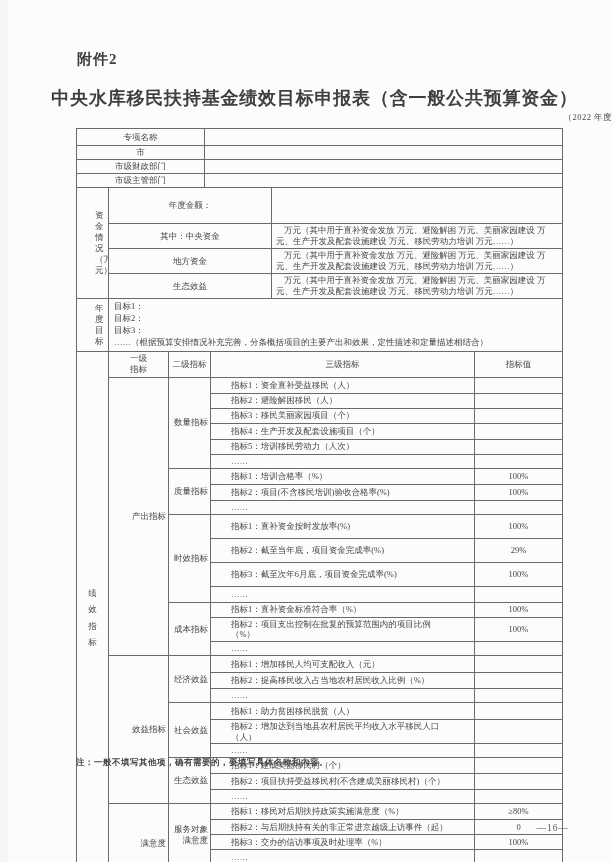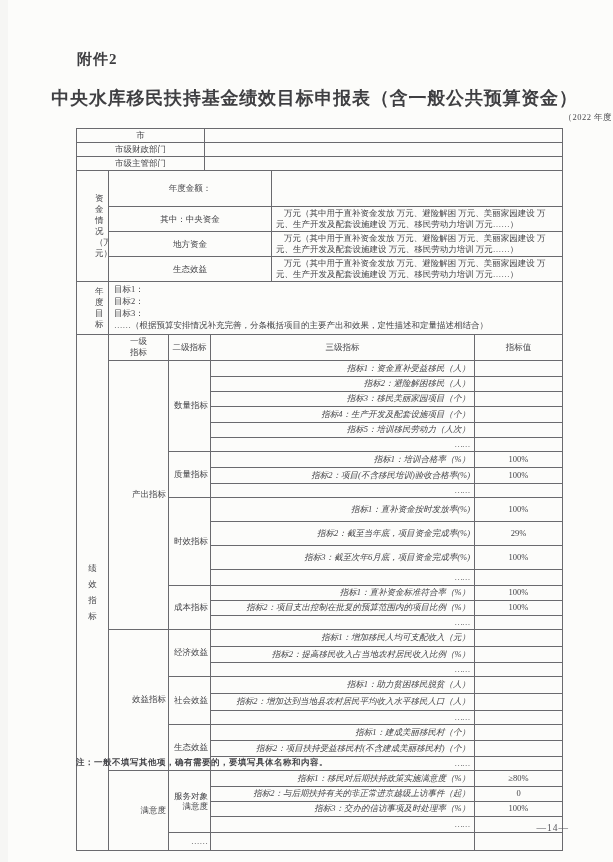--- a/index.html
+++ b/index.html
@@ -36,21 +36,21 @@
     padding:1px 3px;vertical-align:middle;
     overflow:hidden;
   }
   td.ctr{text-align:center;}
   td.lft{text-align:left;}
   .vnarrow{word-break:break-all;text-align:right;padding:1px 18px;line-height:1.3;}
   .vtext{display:inline-block;width:1.1em;word-break:break-all;line-height:1.9;text-align:center;}
   .w2{display:inline-block;width:19px;word-break:break-all;line-height:1.35;}
   td.hc{text-align:center;}
   td.g1,td.g2{text-align:right;word-break:break-all;padding:1px 2px;}
-  td.t3{text-align:right;padding:1px 4px;font-style:italic;}
+  td.t3{text-align:left;padding:1px 20px;}
   td.val{text-align:center;}
   td.fundval{text-align:left;text-indent:8px;padding:1px 4px;line-height:1.3;}
   td.goalcell{text-align:left;padding:2px 5px;line-height:1.4;vertical-align:top;}
   .goalline{display:block;}
   
   .h14 td{height:14px;} .h11 td{height:11px;} .h33 td{height:33px;}
   .h22 td{height:22px;} .h20 td{height:20px;} .h46 td{height:46px;}
   .r13 td{height:13px;} .r12 td{height:12px;} .r11 td{height:11px;}
   .r14 td{height:14px;} .r21 td{height:21px;} .r15 td{height:15px;}
   .note{
@@ -72,20 +72,24 @@
   <div class="subtitle">（2022 年度）</div>
 
   <div class="tablewrap">
 
     <table>
       <colgroup>
           <col style="width:128px">
           <col style="width:358px">
         </colgroup>
       <tbody>
+          <tr class="h14">
+        <td class="ctr">专项名称</td>
+        <td></td>
+      </tr>
       <tr class="h11">
         <td class="ctr">市</td>
         <td></td>
       </tr>
       <tr class="h11">
         <td class="ctr">市级财政部门</td>
         <td></td>
       </tr>
       <tr class="h11">
         <td class="ctr">市级主管部门</td>
@@ -293,14 +297,14 @@
       <tr class="r15">
         <td class="g2 lft">……</td>
         <td class="t3"></td>
         <td class="val"></td>
       </tr>
     </tbody>
       </table>
   </div>
 
   <div class="note">注：一般不填写其他项，确有需要的，要填写具体名称和内容。</div>
-  <div class="pagenum">—14—</div>
+  <div class="pagenum">—16—</div>
 </div>
 
 </body></html>

